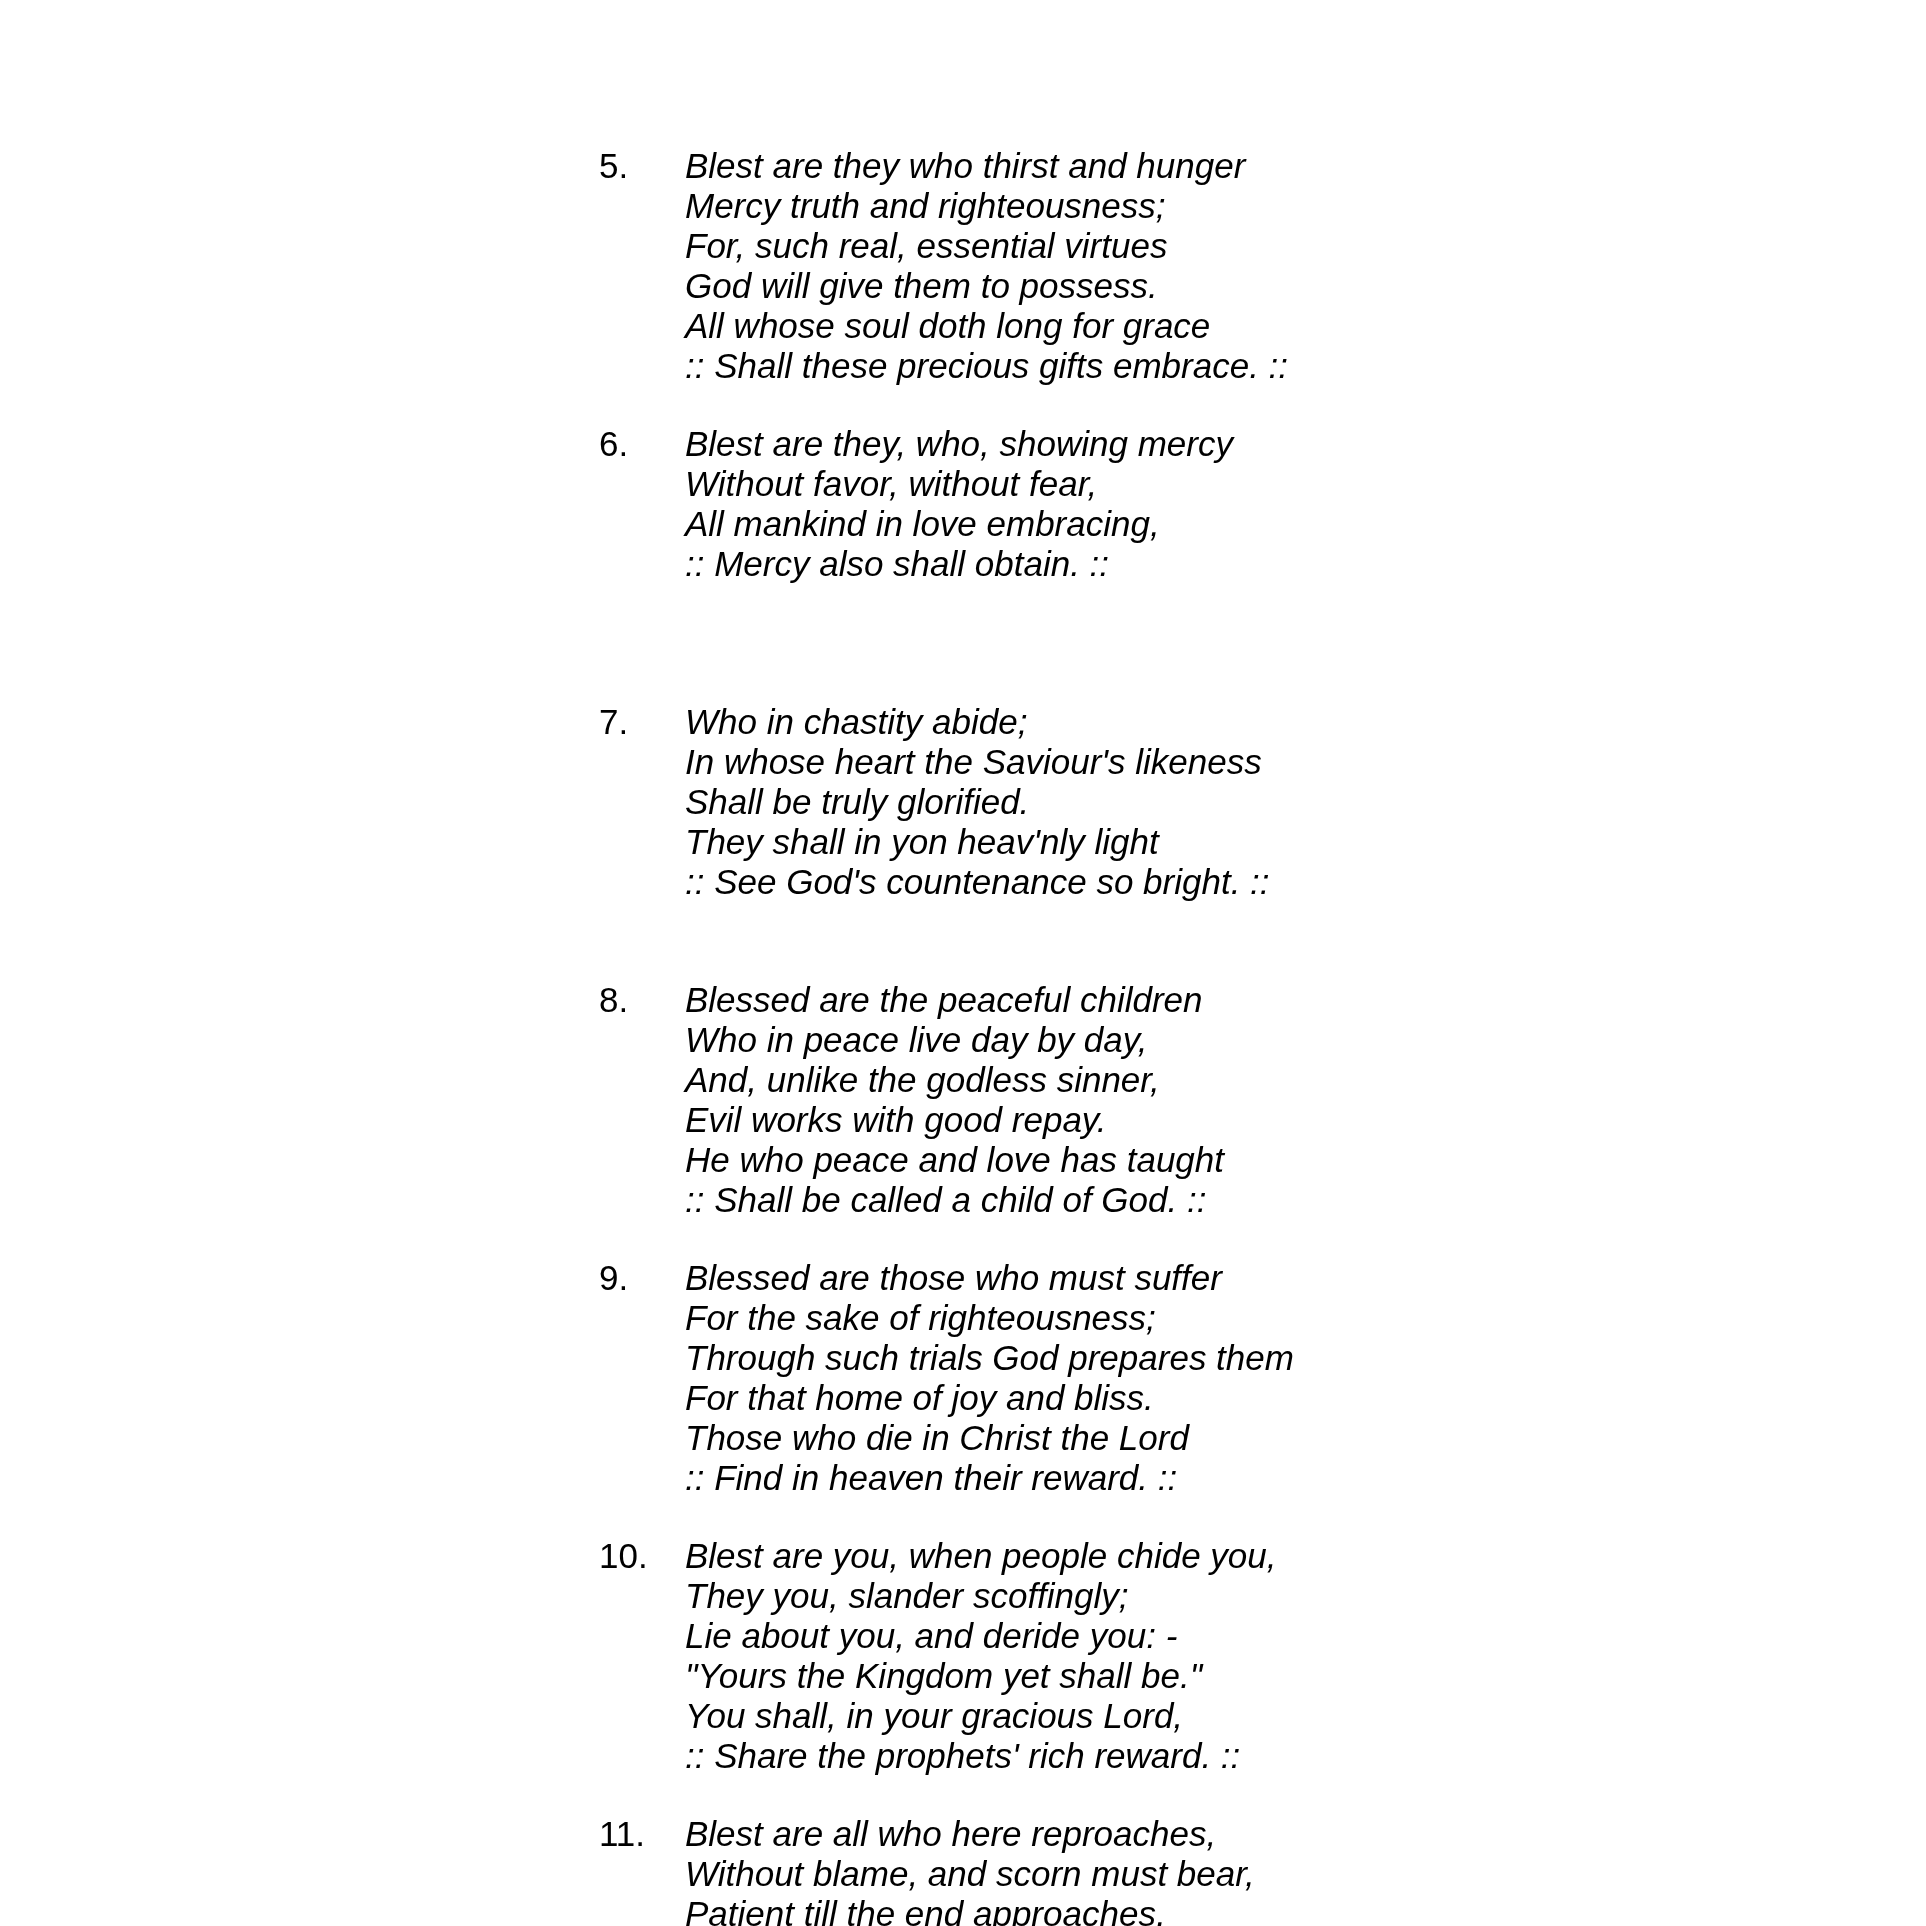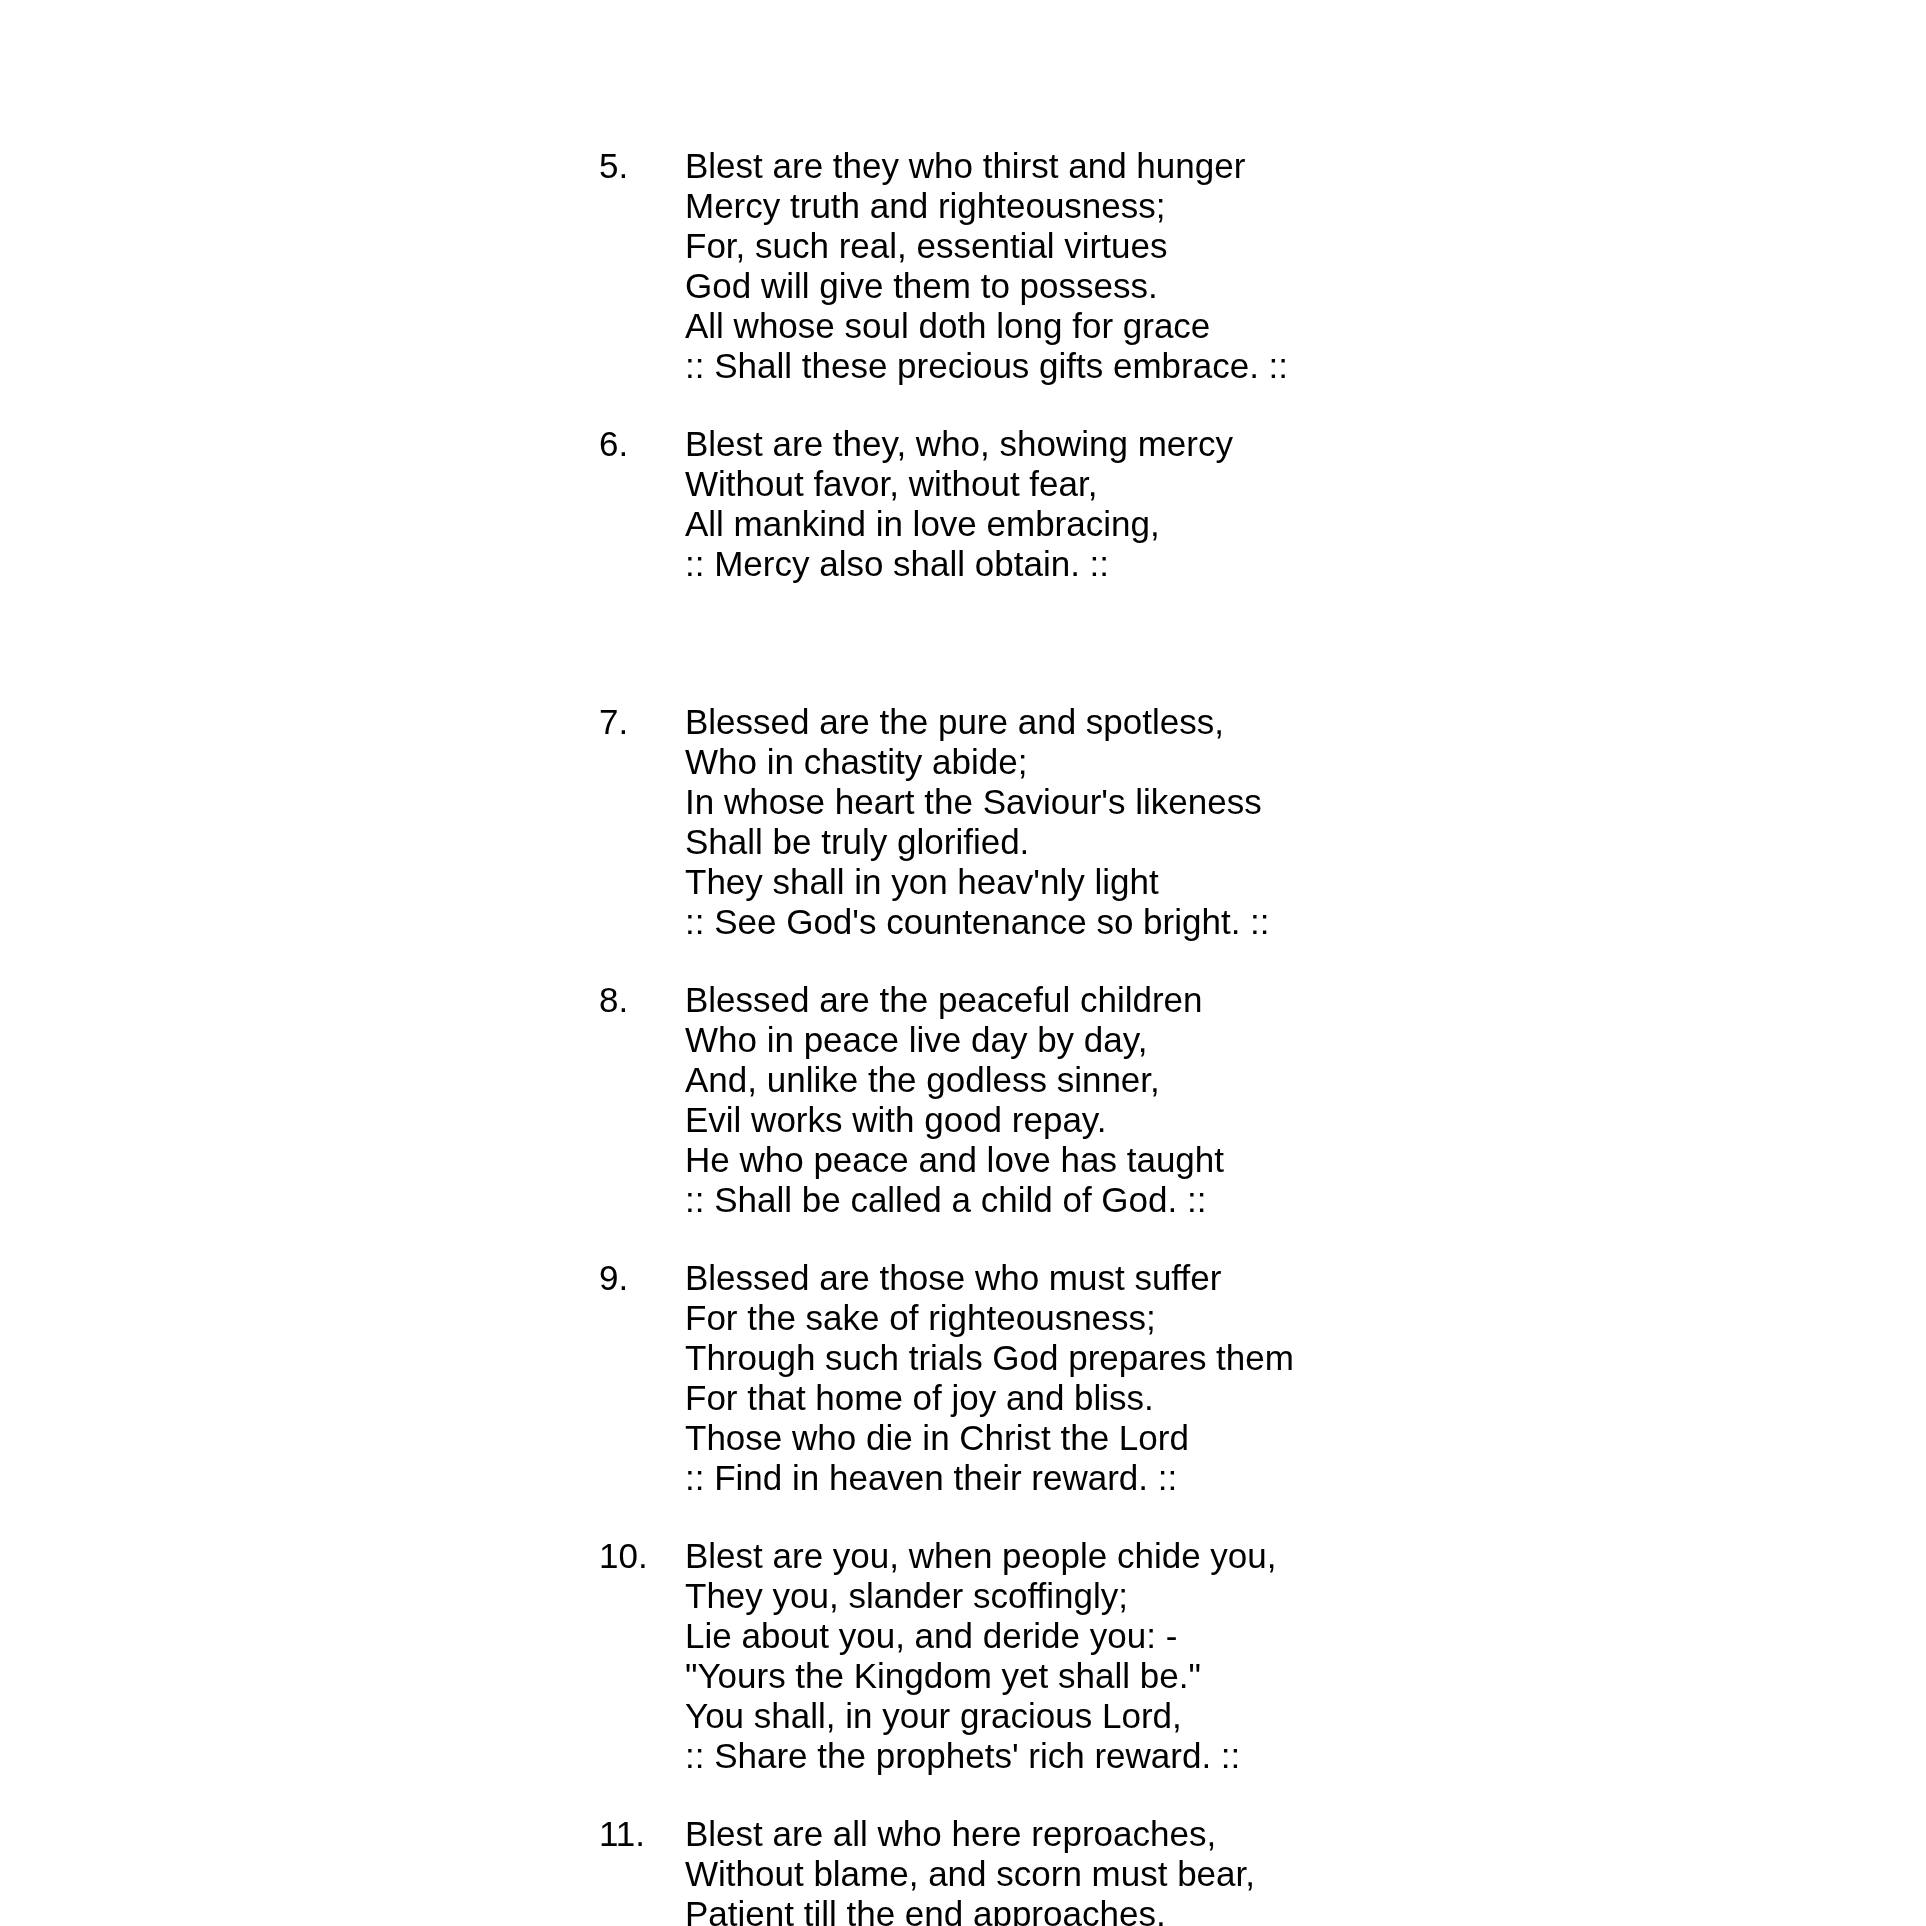--- a/index.html
+++ b/index.html
@@ -1,21 +1,21 @@
 <!DOCTYPE html>
 <html style="font-size:6.2px"><head>
 <meta charset="utf-8">
 <style>
   html, body { margin:0; padding:0; background:#ffffff; }
   body { width:1965px; height:2542px; position:relative; overflow:hidden;
          font-family:"Liberation Sans", sans-serif; color:#000; }
   .stanza { position:absolute; left:599px; width:925px; }
   .num { position:absolute; left:0; top:0; font-size:35px; line-height:40px; }
   .lines { position:absolute; left:86px; top:0; }
-  .line { font-size:35px; line-height:40px; white-space:nowrap; }
+  .line { font-size:35px; line-height:40px; white-space:nowrap;font-style:italic; }
 </style>
 </head>
 <body>
 
 <div class="stanza" style="top:146px;">
   <span class="num">5.</span>
   <div class="lines">
     <div class="line">Blest are they who thirst and hunger</div>
     <div class="line">Mercy truth and righteousness;</div>
     <div class="line">For, such real, essential virtues</div>
@@ -31,21 +31,20 @@
     <div class="line">Blest are they, who, showing mercy</div>
     <div class="line">Without favor, without fear,</div>
     <div class="line">All mankind in love embracing,</div>
     <div class="line">:: Mercy also shall obtain. ::</div>
   </div>
 </div>
 
 <div class="stanza" style="top:702px;">
   <span class="num">7.</span>
   <div class="lines">
-    <div class="line">Blessed are the pure and spotless,</div>
     <div class="line">Who in chastity abide;</div>
     <div class="line">In whose heart the Saviour's likeness</div>
     <div class="line">Shall be truly glorified.</div>
     <div class="line">They shall in yon heav'nly light</div>
     <div class="line">:: See God's countenance so bright. ::</div>
   </div>
 </div>
 
 <div class="stanza" style="top:980px;">
   <span class="num">8.</span>

